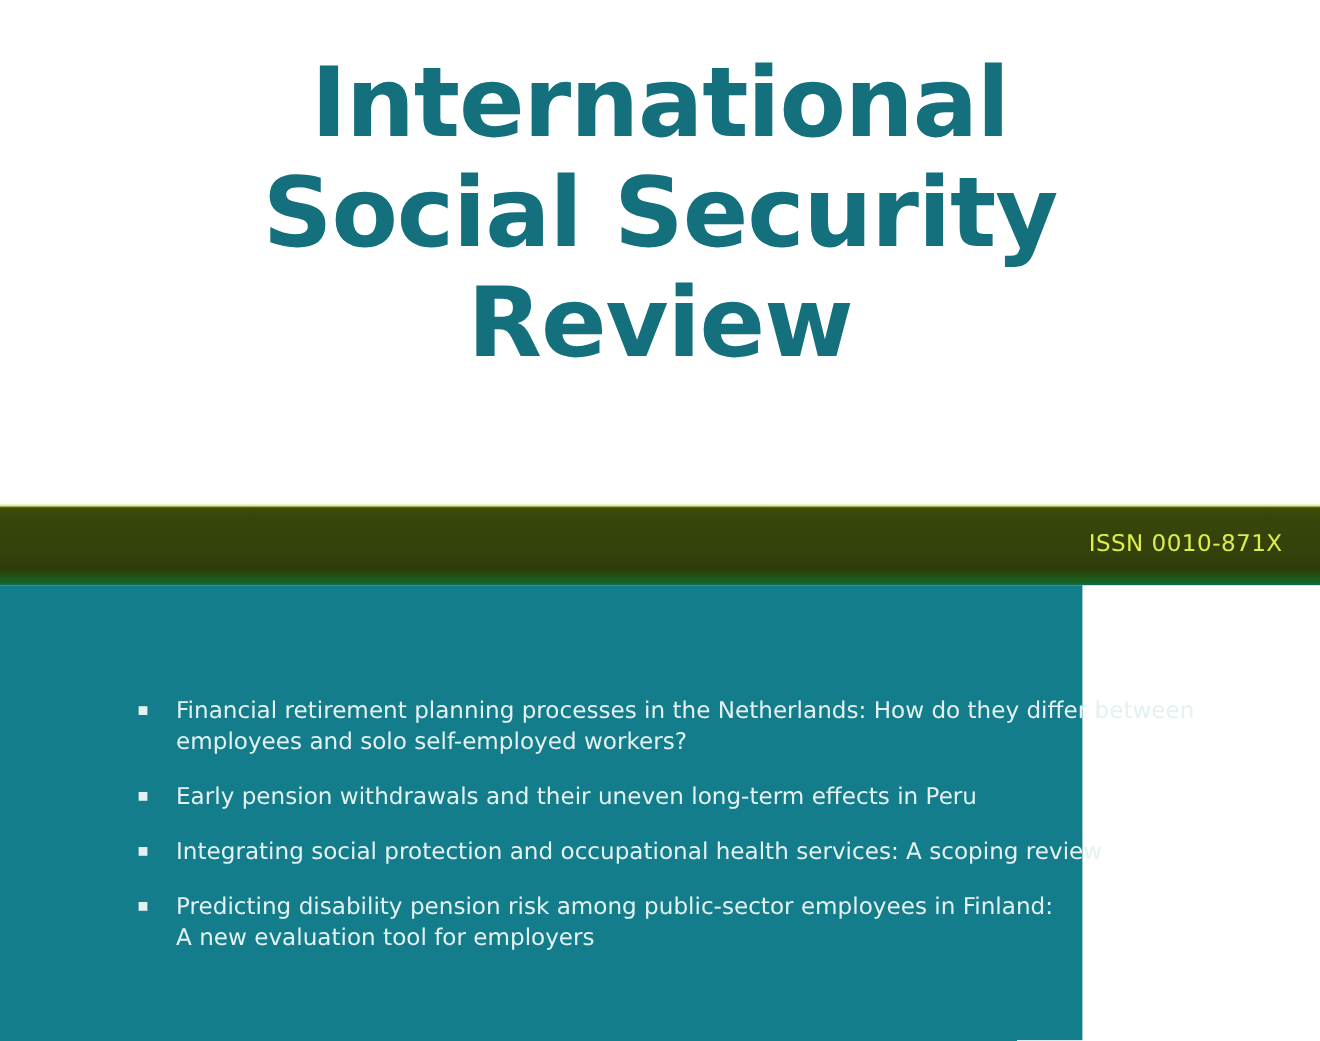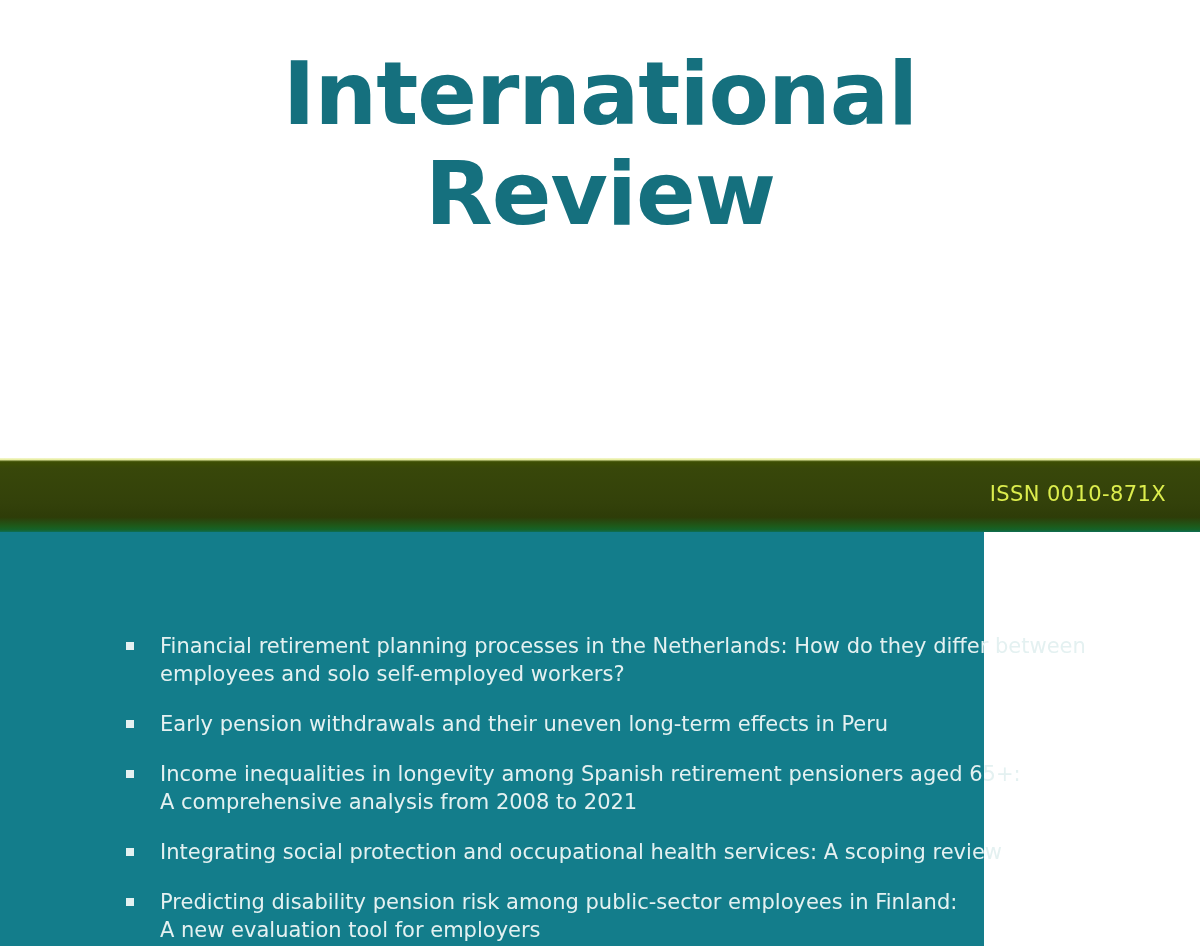--- a/index.html
+++ b/index.html
@@ -132,20 +132,21 @@
 </head>
 <body>
 
 <div class="cover">
 
   <div class="top-hairline"></div>
 
   <div class="masthead">
     <div class="journal-title">
       <span class="tline">International</span>
+      <span class="tline">Social Security</span>
       <span class="tline">Review</span>
     </div>
   </div>
 
   <div class="issn-band">
     <div class="issn-text">ISSN 0010-871X</div>
   </div>
 
   <div class="contents">
     <ul class="contents-list">
@@ -154,25 +155,20 @@
         <span class="bullet-square"></span>
         <span class="item-line">Financial retirement planning processes in the Netherlands: How do they differ between</span>
         <span class="item-line">employees and solo self-employed workers?</span>
       </li>
 
       <li class="contents-item">
         <span class="bullet-square"></span>
         <span class="item-line">Early pension withdrawals and their uneven long-term effects in Peru</span>
       </li>
 
-      <li class="contents-item">
-        <span class="bullet-square"></span>
-        <span class="item-line">Income inequalities in longevity among Spanish retirement pensioners aged 65+:</span>
-        <span class="item-line">A comprehensive analysis from 2008 to 2021</span>
-      </li>
 
       <li class="contents-item">
         <span class="bullet-square"></span>
         <span class="item-line">Integrating social protection and occupational health services: A scoping review</span>
       </li>
 
       <li class="contents-item">
         <span class="bullet-square"></span>
         <span class="item-line">Predicting disability pension risk among public-sector employees in Finland:</span>
         <span class="item-line">A new evaluation tool for employers</span>

